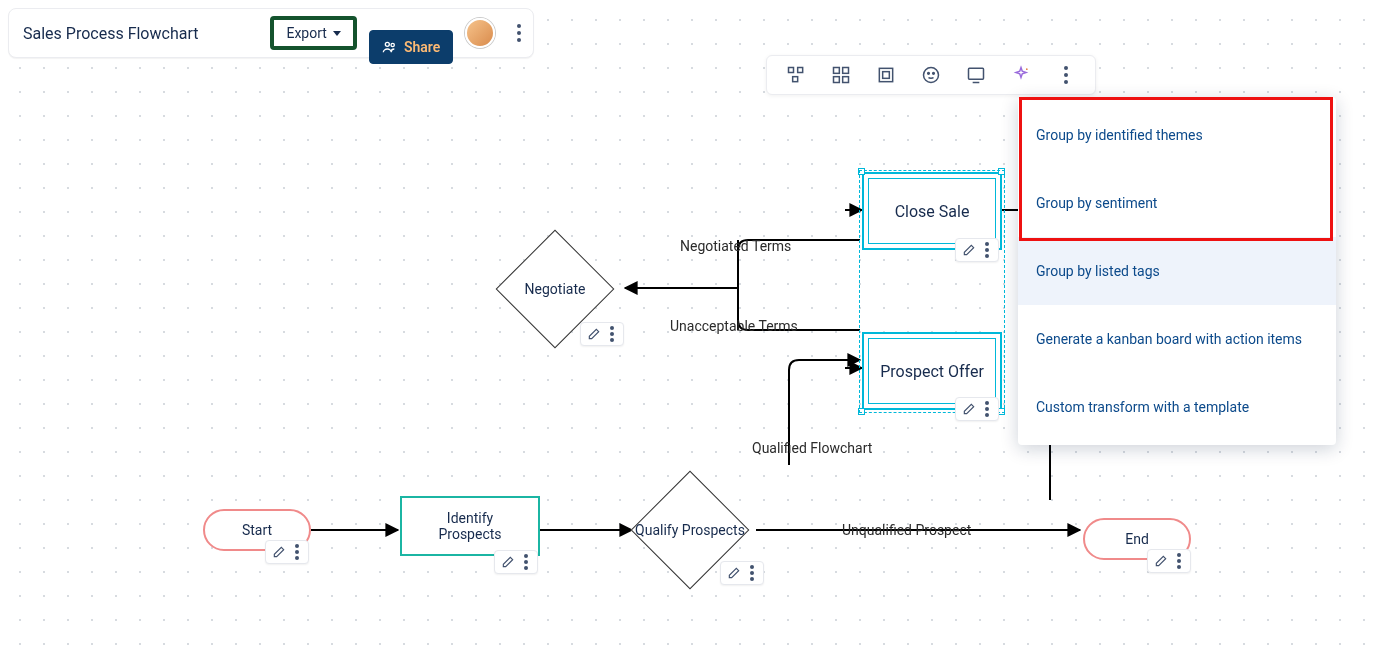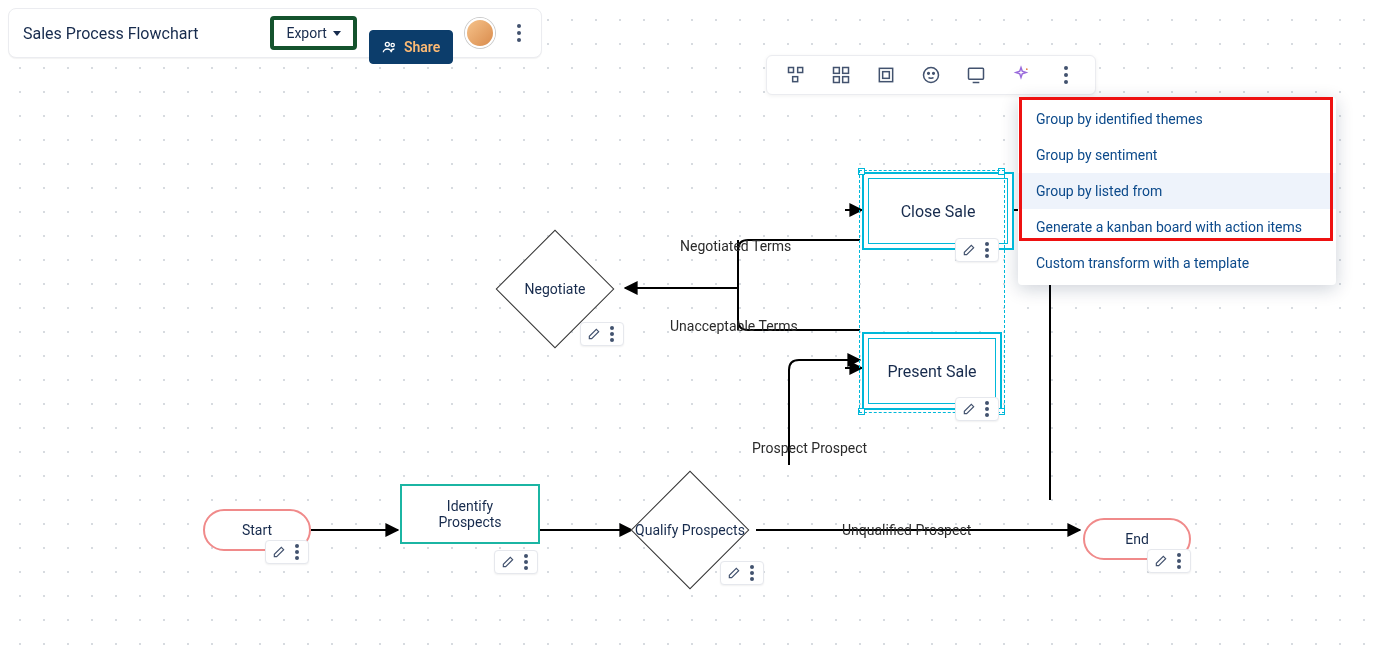--- a/index.html
+++ b/index.html
@@ -1,34 +1,34 @@
 <!DOCTYPE html>
 <html><head>
 <meta charset="utf-8">
 <style>
   * { box-sizing: border-box; margin:0; padding:0; font-family: -apple-system, BlinkMacSystemFont, "Segoe UI", Roboto, sans-serif; }
   body { width:1375px; height:661px; background:#fff; position:relative; overflow:hidden; color:#172b4d; }
   .dot-bg { position:absolute; inset:0;
     background-image: radial-gradient(#d7dbe0 1.2px, transparent 1.2px);
     background-size: 24px 24px; background-position: 8px 8px; }
   .topbar { position:absolute; top:8px; left:8px; height:50px; background:#fff; border:1px solid #ebecf0; border-radius:8px;
-    display:flex; align-items:center; padding:0 10px 0 14px; box-shadow:0 1px 1px rgba(0,0,0,.05); gap:12px;}
+    display:flex; align-items:center; padding:0 2px 0 14px; box-shadow:0 1px 1px rgba(0,0,0,.05); gap:12px;}
   .title { font-size:16px; color:#172b4d; margin-right:60px; }
   .btn { display:inline-flex; align-items:center; gap:6px; height:34px; border-radius:4px; font-size:14px; cursor:pointer; padding:0 12px; }
   .btn-outline { background:#fff; border:4px solid #14532d; color:#172b4d; }
   .btn-primary { background:#0c3d6b; border:1px solid #0c3d6b; color:#fdba74; font-weight:600;margin-top:28px; }
   .caret-down { width:0; height:0; border-left:4px solid transparent; border-right:4px solid transparent; border-top:5px solid #172b4d; }
   .avatar { width:30px; height:30px; border-radius:50%; background:linear-gradient(135deg,#f6c38b,#d98b4c); border:2px solid #fff; box-shadow:0 0 0 1px #ccc;}
   .vdots { width:24px; display:flex; flex-direction:column; align-items:center; gap:3px; cursor:pointer;}
   .vdots span { width:4px; height:4px; border-radius:50%; background:#42526e;}
   .float-toolbar { position:absolute; top:55px; left:766px; width:330px; height:40px; background:#fff; border:1px solid #ebecf0; border-radius:6px;
     box-shadow:0 1px 4px rgba(0,0,0,.06); display:flex; align-items:center; justify-content:space-around; padding:0 6px;}
   .tool-ico { width:24px; height:24px; display:flex; align-items:center; justify-content:center; color:#42526e; cursor:pointer;}
   .dropdown { position:absolute; top:97px; left:1018px; width:318px; background:#fff; border-radius:4px; box-shadow:0 4px 18px rgba(9,30,66,.2); padding:4px 0; }
-  .dropdown .item { padding:10px 18px; font-size:14px; color:#0c4a8b; cursor:pointer;}
+  .dropdown .item { padding:26px 18px; font-size:14px; color:#0c4a8b; cursor:pointer;}
   .dropdown .item:hover, .dropdown .item.hl { background:#eef3fb; }
   .highlight-box { position:absolute; top:97px; left:1019px; width:314px; height:144px; border:3px solid #e11; pointer-events:none; z-index:5;}
 
   
   .node { position:absolute; display:flex; align-items:center; justify-content:center; font-size:14px; text-align:center; }
   .terminator { width:108px; height:42px; border:2px solid #f08a8a; border-radius:21px; background:#fff;}
   .process { width:140px; height:60px; border:2px solid #1bb5a3; background:#fff;}
   .decision { position:absolute; display:flex; align-items:center; justify-content:center;}
   .diamond { width:84px; height:84px; border:1.5px solid #333; transform:rotate(45deg); background:#fff;}
   .decision .lbl { position:absolute; font-size:14px; text-align:center; width:120px;}
@@ -141,21 +141,21 @@
   <div class="vdots">
       <span></span>
       <span></span>
       <span></span>
     </div>
 </div>
 
 <div class="dropdown">
   <div class="item">Group by identified themes</div>
   <div class="item">Group by sentiment</div>
-  <div class="item hl">Group by listed from</div>
+  <div class="item hl">Group by listed tags</div>
   <div class="item">Generate a kanban board with action items</div>
   <div class="item">Custom transform with a template</div>
 </div>
 <div class="highlight-box"></div>
 
 <div class="node terminator" style="left:203px; top:509px;">
   <span>Start</span>
 </div>
 <div class="node-tools" style="left:265px; top:540px;">
   <span class="pencil-icon">
@@ -163,21 +163,21 @@
         <path d="M4 20h4L20 8l-4-4L4 16v4z"></path>
       </svg>
     </span>
   <div class="vdots" style="width:10px;gap:2px">
       <span></span>
       <span></span>
       <span></span>
     </div>
 </div>
 
-<div class="node process" style="left:400px; top:484px;">
+<div class="node process" style="left:400px; top:496px;">
   <span style="width:100px">Identify Prospects</span>
 </div>
 <div class="node-tools" style="left:494px; top:550px;">
   <span class="pencil-icon">
       <svg width="14" height="14" viewBox="0 0 24 24" fill="none" stroke="#42526e" stroke-width="2">
         <path d="M4 20h4L20 8l-4-4L4 16v4z"></path>
       </svg>
     </span>
   <div class="vdots" style="width:10px;gap:2px">
       <span></span>
@@ -213,27 +213,27 @@
         <path d="M4 20h4L20 8l-4-4L4 16v4z"></path>
       </svg>
     </span>
   <div class="vdots" style="width:10px;gap:2px">
       <span></span>
       <span></span>
       <span></span>
     </div>
 </div>
 
-<div class="selected" style="left:862px; top:172px; width:152px; height:78px;">
+<div class="selected" style="left:862px; top:172px; width:140px; height:78px;">
   <div class="inner"></div>
   <span style="position:absolute; inset:0; display:flex; align-items:center; justify-content:center;">Close Sale</span>
 </div>
 <div class="selected" style="left:862px; top:332px; width:140px; height:78px;">
   <div class="inner"></div>
-  <span style="position:absolute; inset:0; display:flex; align-items:center; justify-content:center;">Present Sale</span>
+  <span style="position:absolute; inset:0; display:flex; align-items:center; justify-content:center;">Prospect Offer</span>
 </div>
 
 <div class="selhandle" style="left:858px; top:168px;"></div>
 <div class="selhandle" style="left:998px; top:168px;"></div>
 <div class="selhandle" style="left:858px; top:408px;"></div>
 <div class="selhandle" style="left:998px; top:408px;"></div>
 
 <div style="position:absolute; left:859px; top:170px; width:146px; height:243px; border:1px dashed #00b8d9; pointer-events:none;"></div>
 
 <div class="node-tools" style="left:955px; top:238px;">
@@ -272,14 +272,14 @@
     </span>
   <div class="vdots" style="width:10px;gap:2px">
       <span></span>
       <span></span>
       <span></span>
     </div>
 </div>
 
 <div class="edge-label" style="left:680px; top:238px;">Negotiated Terms</div>
 <div class="edge-label" style="left:670px; top:318px;">Unacceptable Terms</div>
-<div class="edge-label" style="left:752px; top:440px;">Prospect Prospect</div>
+<div class="edge-label" style="left:752px; top:440px;">Qualified Flowchart</div>
 <div class="edge-label" style="left:842px; top:522px;">Unqualified Prospect</div>
 
 </body></html>

